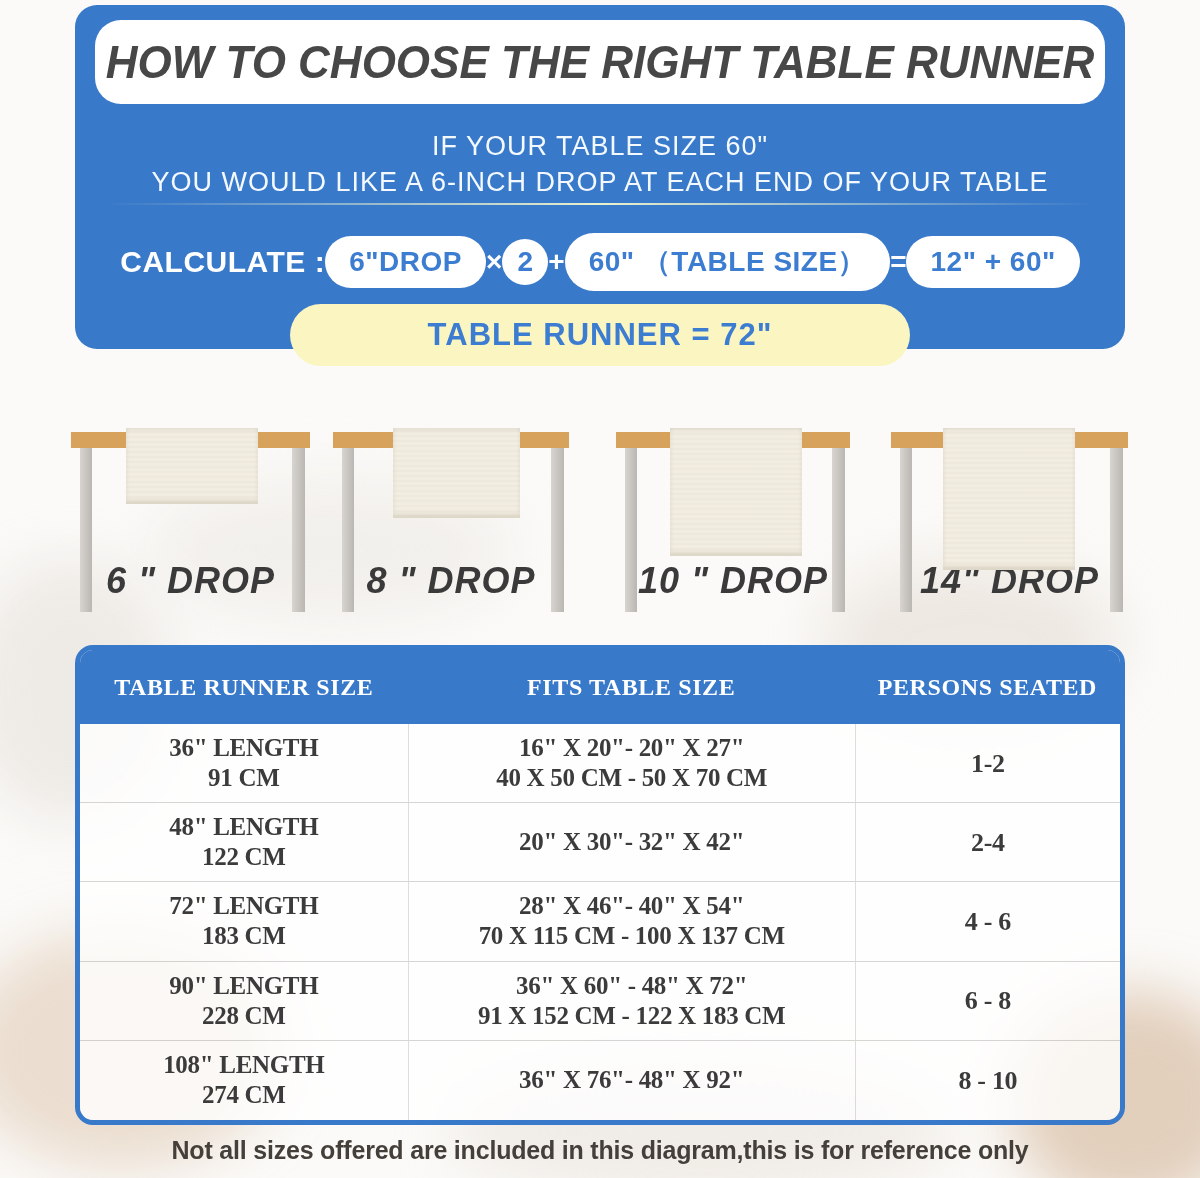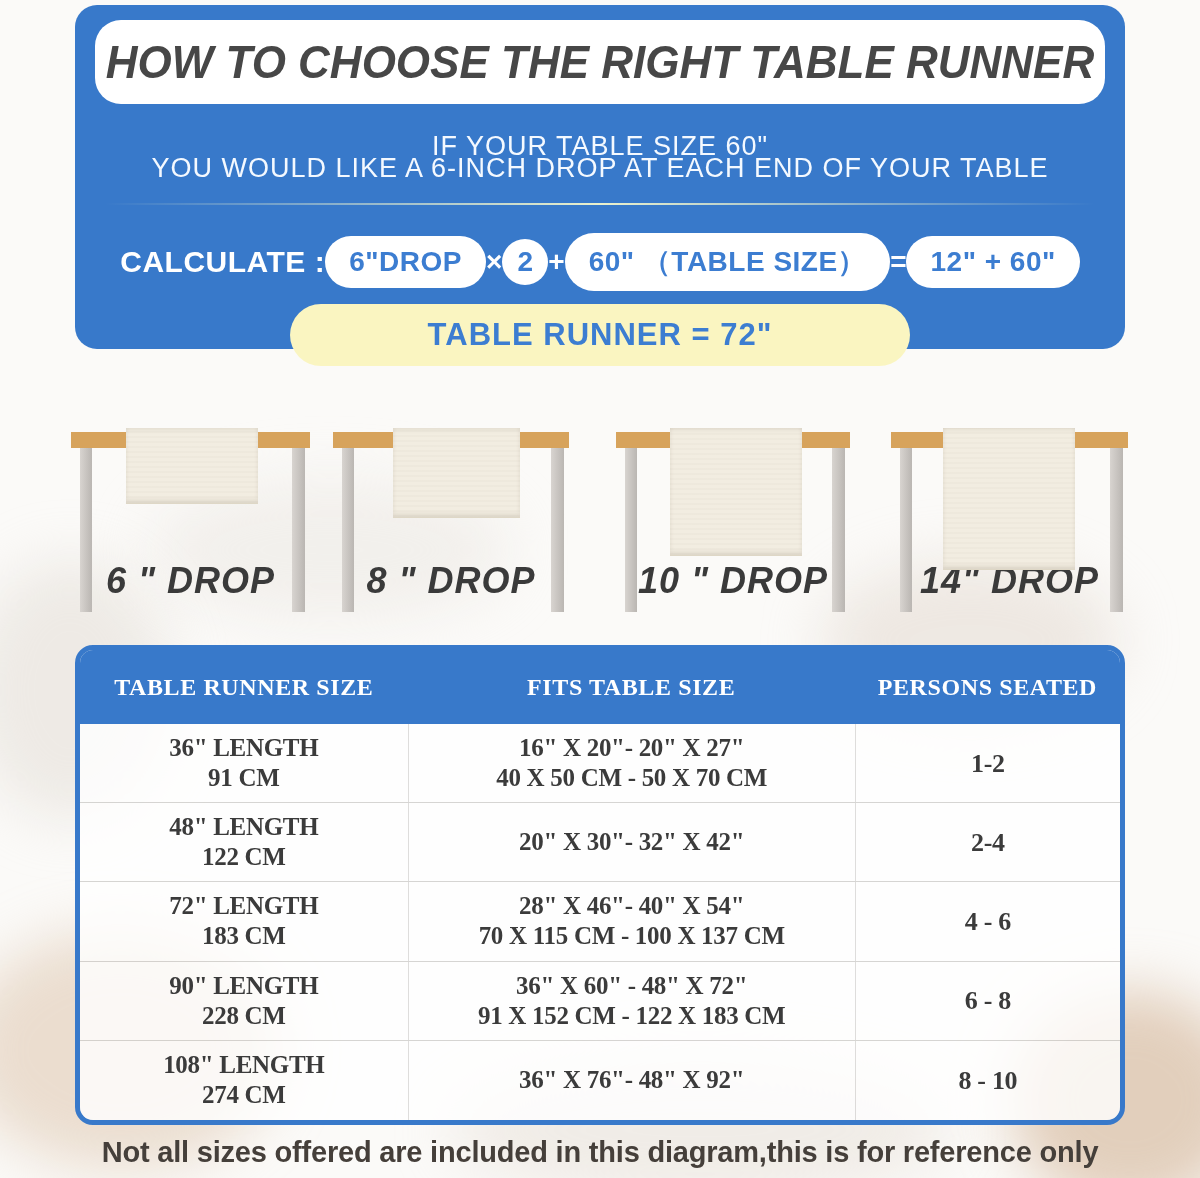--- a/index.html
+++ b/index.html
@@ -29,21 +29,21 @@
     background:#ffffff; border-radius:26px;
     display:flex; align-items:center; justify-content:center;
   }
   .title-box span {
     font-size:44px; font-weight:700; font-style:italic; color:#474747;
     letter-spacing:0px; transform:scaleY(1.06); white-space:nowrap;
   }
   .subtitle { position:absolute; left:0; right:0; text-align:center; color:#f4f9ff;
     font-size:27px; letter-spacing:1px; font-weight:400; }
   .subtitle.s1 { top:126px; }
-  .subtitle.s2 { top:148px;text-align:center; }
+  .subtitle.s2 { top:162px;text-align:center; }
   .blue-divider {
     position:absolute; left:30px; right:30px; top:198px; height:2px;
     background:linear-gradient(90deg, rgba(255,255,210,0) 0%, rgba(255,255,205,.9) 50%, rgba(255,255,210,0) 100%);
   }
   .calc-row {
     position:absolute; left:0; right:0; top:228px; height:58px;
     display:flex; align-items:center; justify-content:center; 
   }
   .calc-label { color:#ffffff; font-size:30px; font-weight:700; letter-spacing:.5px; }
   .pill {
@@ -102,21 +102,21 @@
   .size-row { display:grid; grid-template-columns:31.5% 43% 25.5%; align-items:center; }
   .size-row:not(:last-child) { border-bottom:1px solid rgba(95,90,85,.25); }
   .size-row .cell { text-align:center; color:#3b3b3b; font-weight:700; font-size:25px;
     line-height:1.2; letter-spacing:-.3px; padding:4px 6px; align-self:stretch;
     display:flex; flex-direction:column; justify-content:center; }
   .size-row .cell.c2, .size-row .cell.c3 { border-left:1px solid rgba(95,90,85,.20); }
   .size-row .cell.c3 { font-size:26px; }
 
   .footer-note {
     position:absolute; left:0; right:0; top:1136px; text-align:center; z-index:2;
-    font-size:29px; font-weight:700; color:#453f3a; letter-spacing:-.2px;
+    font-size:25px; font-weight:700; color:#453f3a; letter-spacing:-.2px;
   }
 </style>
 </head>
 <body>
 
 <div class="blob b1"></div>
 <div class="blob b2"></div>
 <div class="blob b3"></div>
 <div class="blob b4"></div>
 <div class="blob b5"></div>

